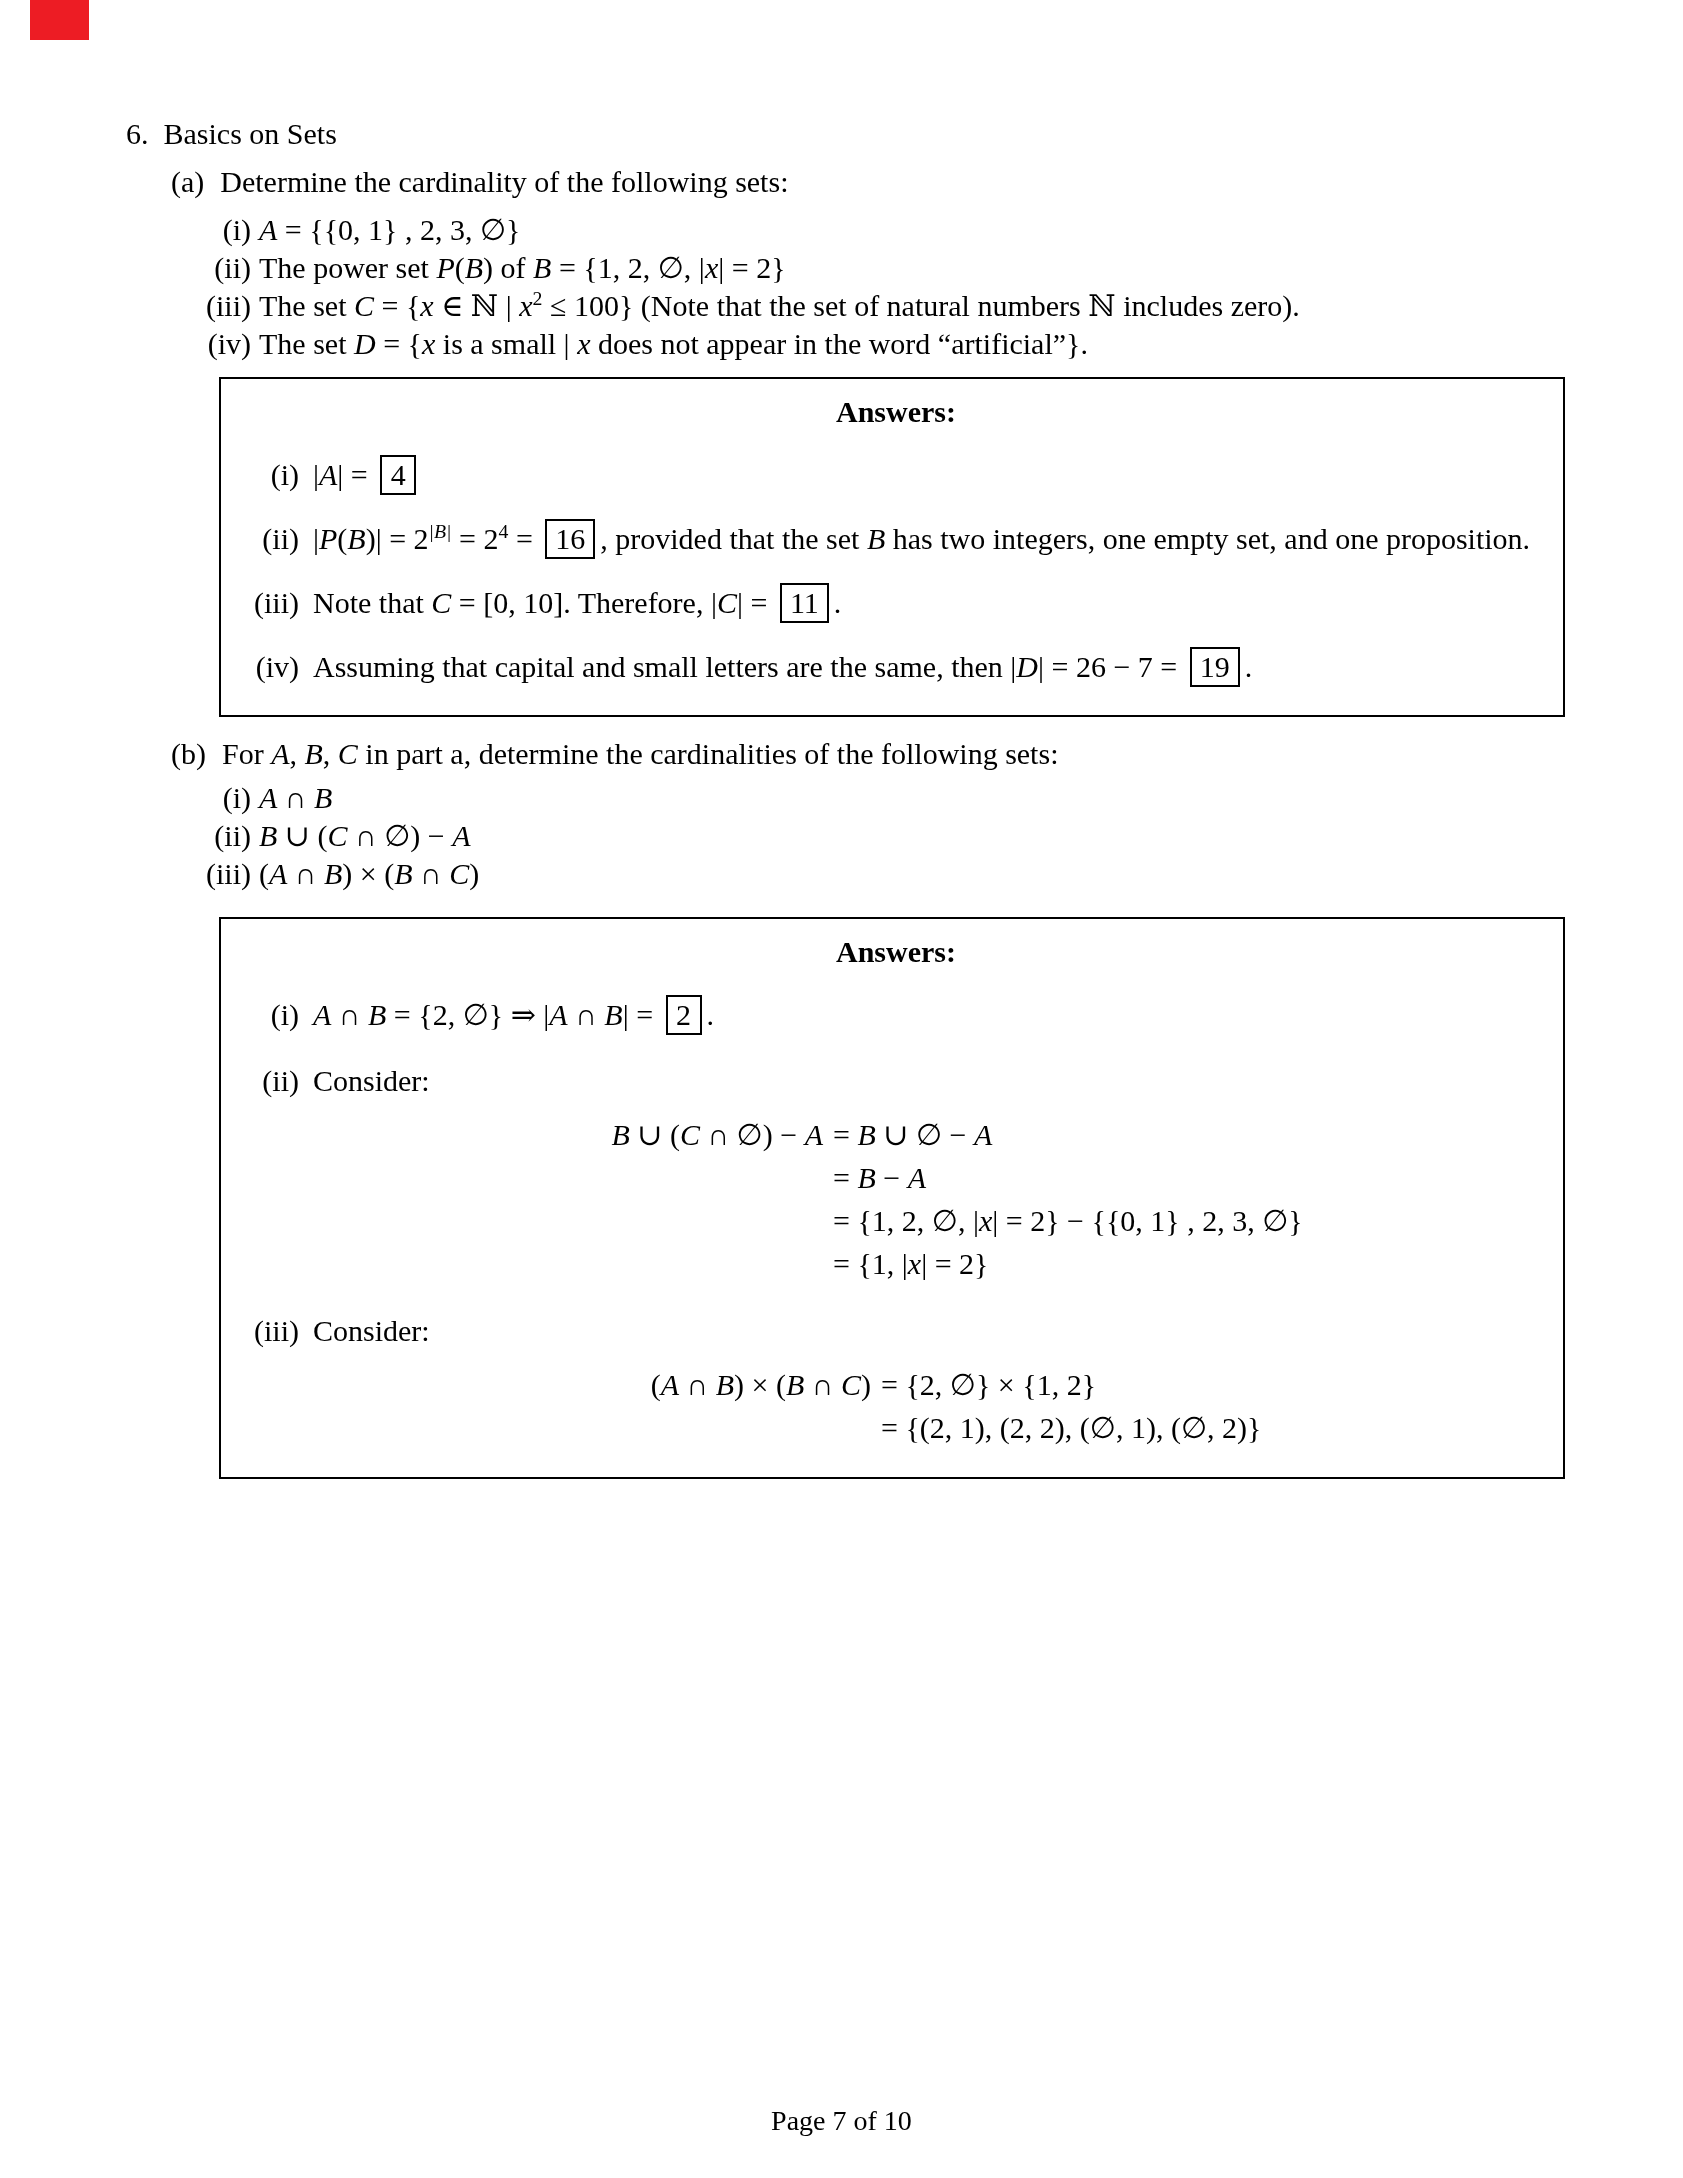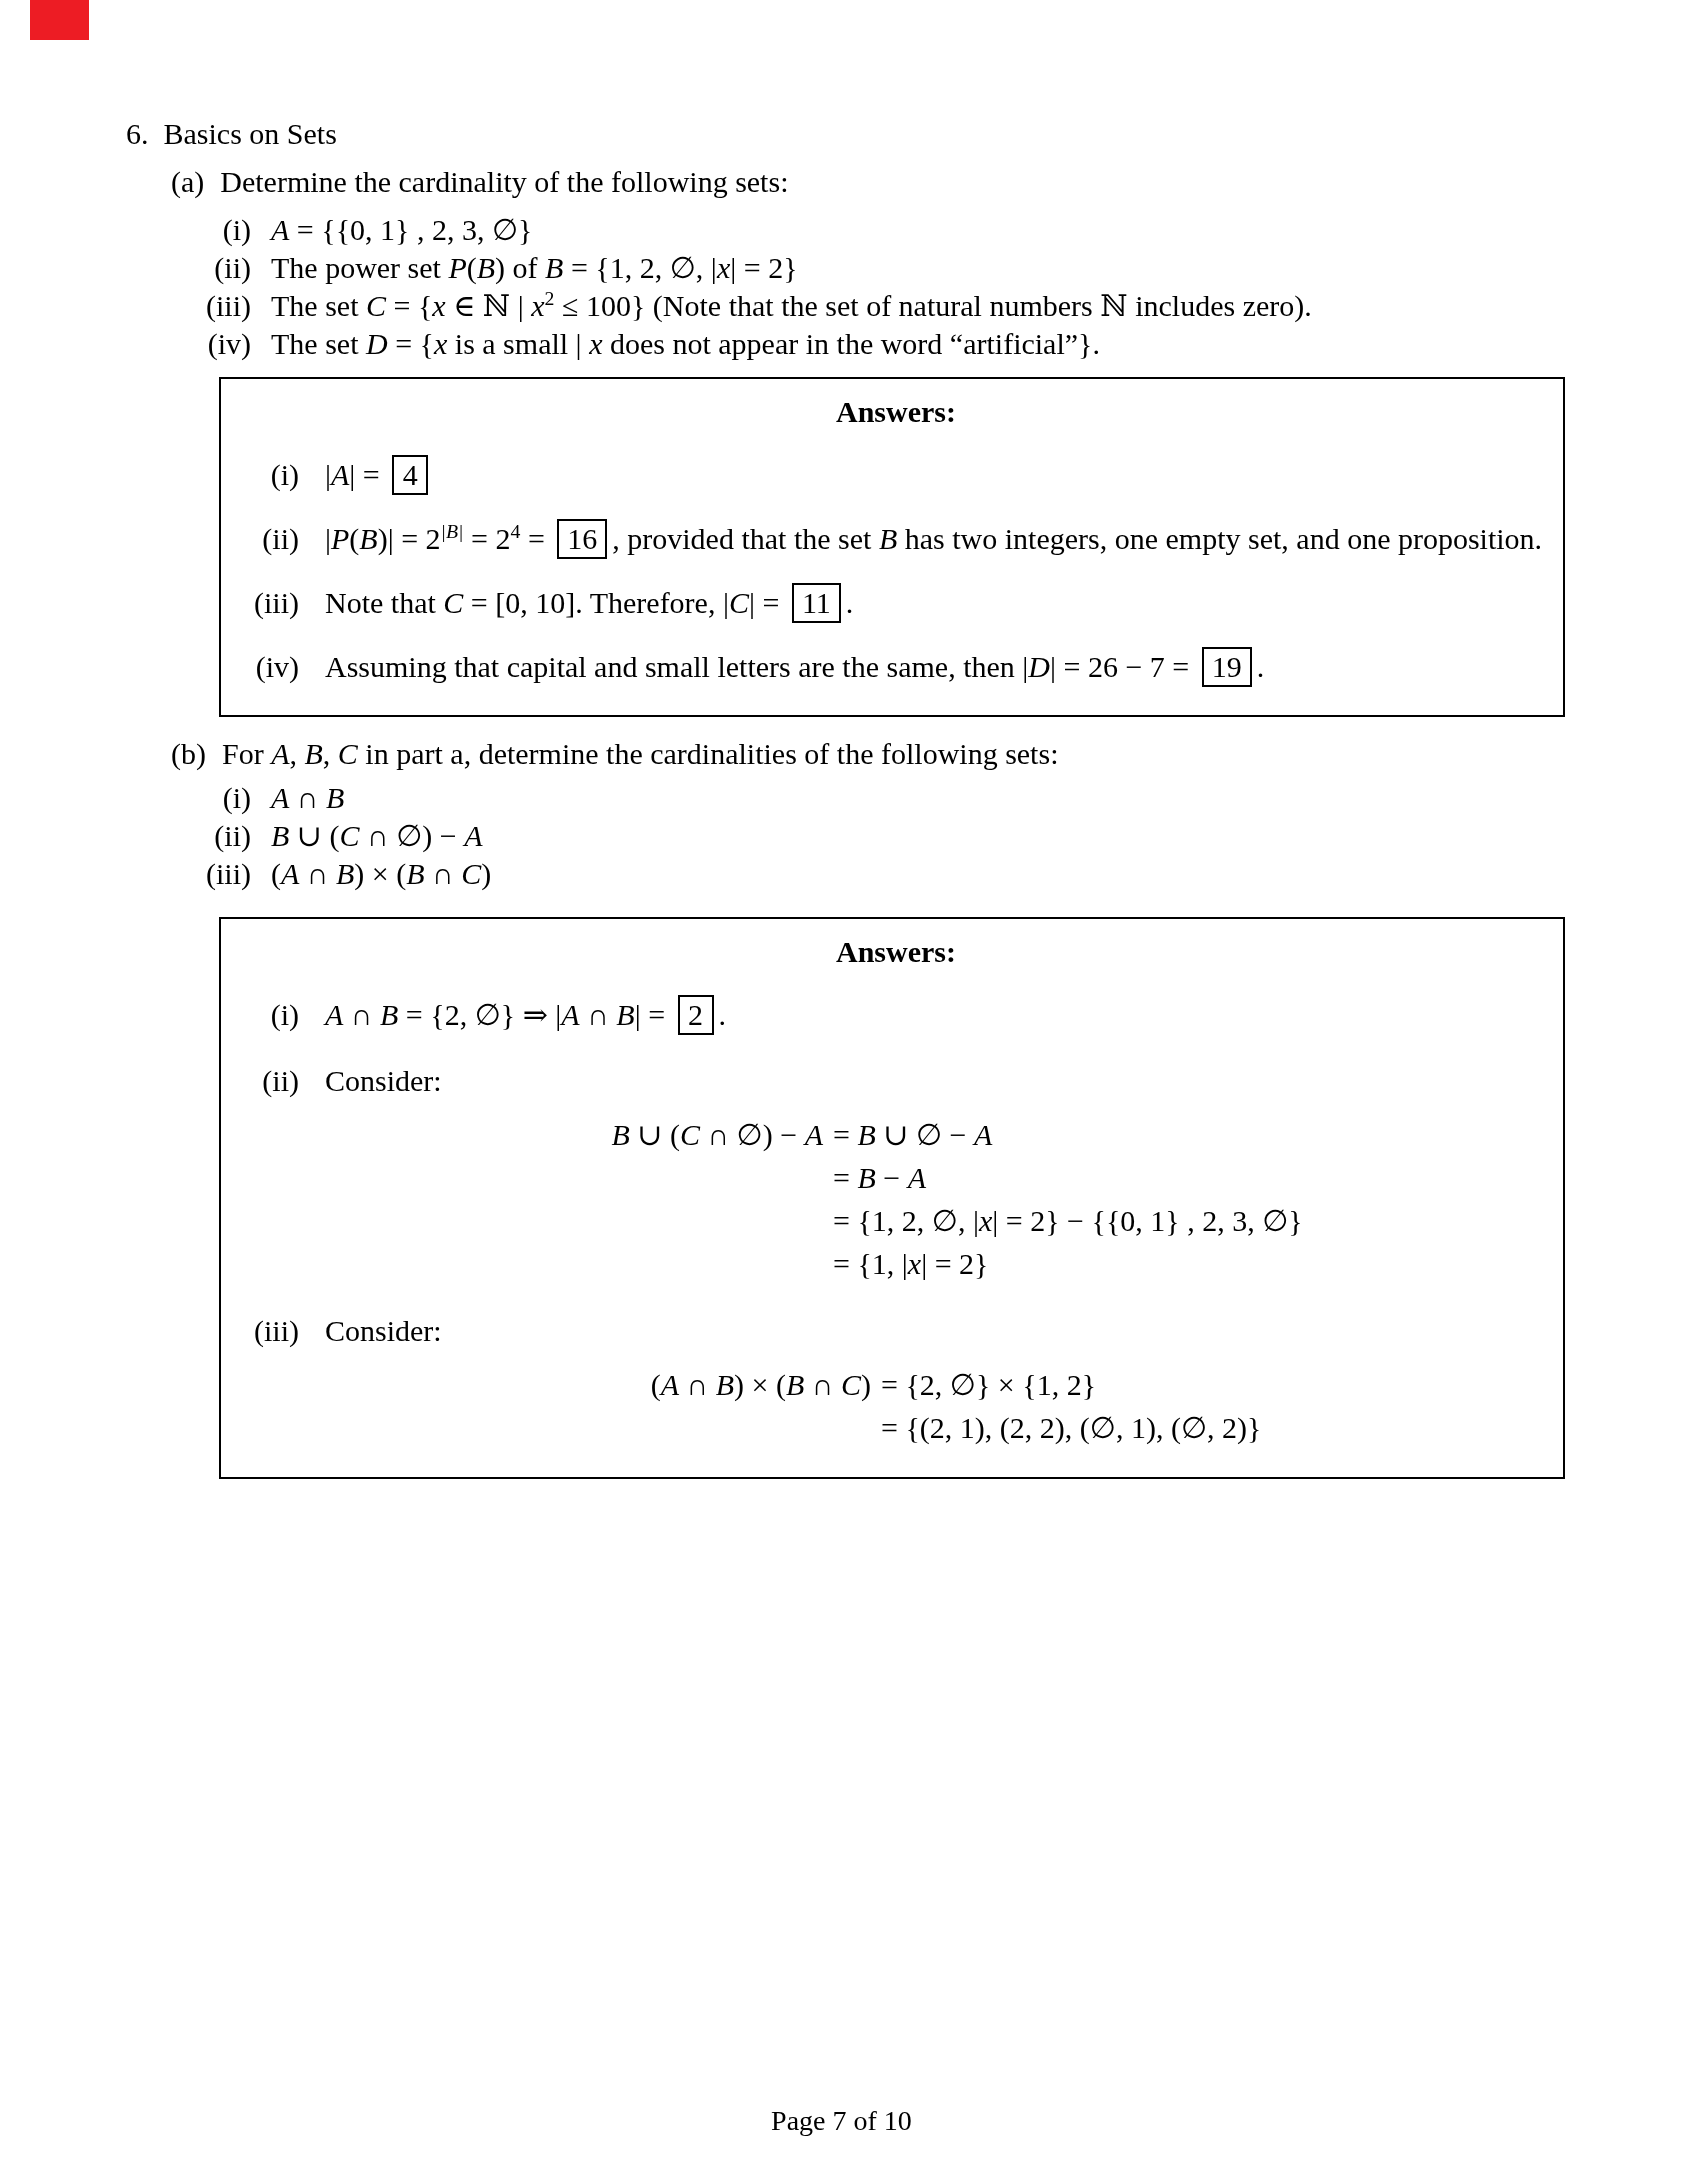--- a/index.html
+++ b/index.html
@@ -7,30 +7,30 @@
     position:relative; width:1683px; height:2178px; background:#ffffff;
     color:#000; font-family:"Liberation Serif","DejaVu Serif","DejaVu Sans",serif;
     font-size:30px; overflow:hidden;
   }
   .red-marker { position:absolute; left:30px; top:0; width:59px; height:40px; background:#ed1c24; }
   .doc { position:absolute; left:126px; top:115px; width:1441px; }
   .title-row { display:flex; gap:15px; line-height:38px; }
   .part-row { display:flex; gap:16px; line-height:38px; margin-top:10px; padding-left:45px; }
   .item-row { display:flex; line-height:38px; }
   .item-label { width:125px; text-align:right; flex:0 0 auto; }
-  .item-text { margin-left:20px; }
+  .item-text { margin-left:8px; }
   .items { margin-top:10px; }
   .answers-box {
     box-sizing:border-box; border:2px solid #000; margin-left:93px; margin-top:14px;
     width:1346px; padding:14px 20px 28px 28px;
   }
   .answers-heading { font-weight:bold; line-height:38px;text-align:center; }
   .box-item { display:flex; line-height:40px; margin-top:24px; }
   .box-item-label { width:50px; text-align:right; flex:0 0 auto; }
-  .box-item-text { margin-left:26px; }
+  .box-item-text { margin-left:14px; }
   .part-b-row { margin-top:18px; }
   .items-b { margin-top:6px; }
   .box-b { margin-top:24px; }
   .eq-block { margin-top:12px; }
   .eq-row { display:flex; line-height:43px; }
   .eq-lhs { text-align:right; flex:0 0 auto; }
   .lhs-ii { width:574px; }
   .lhs-iii { width:622px; }
   .eq-rhs { padding-left:10px; text-align:left; }
   .consider { margin-top:26px; }

